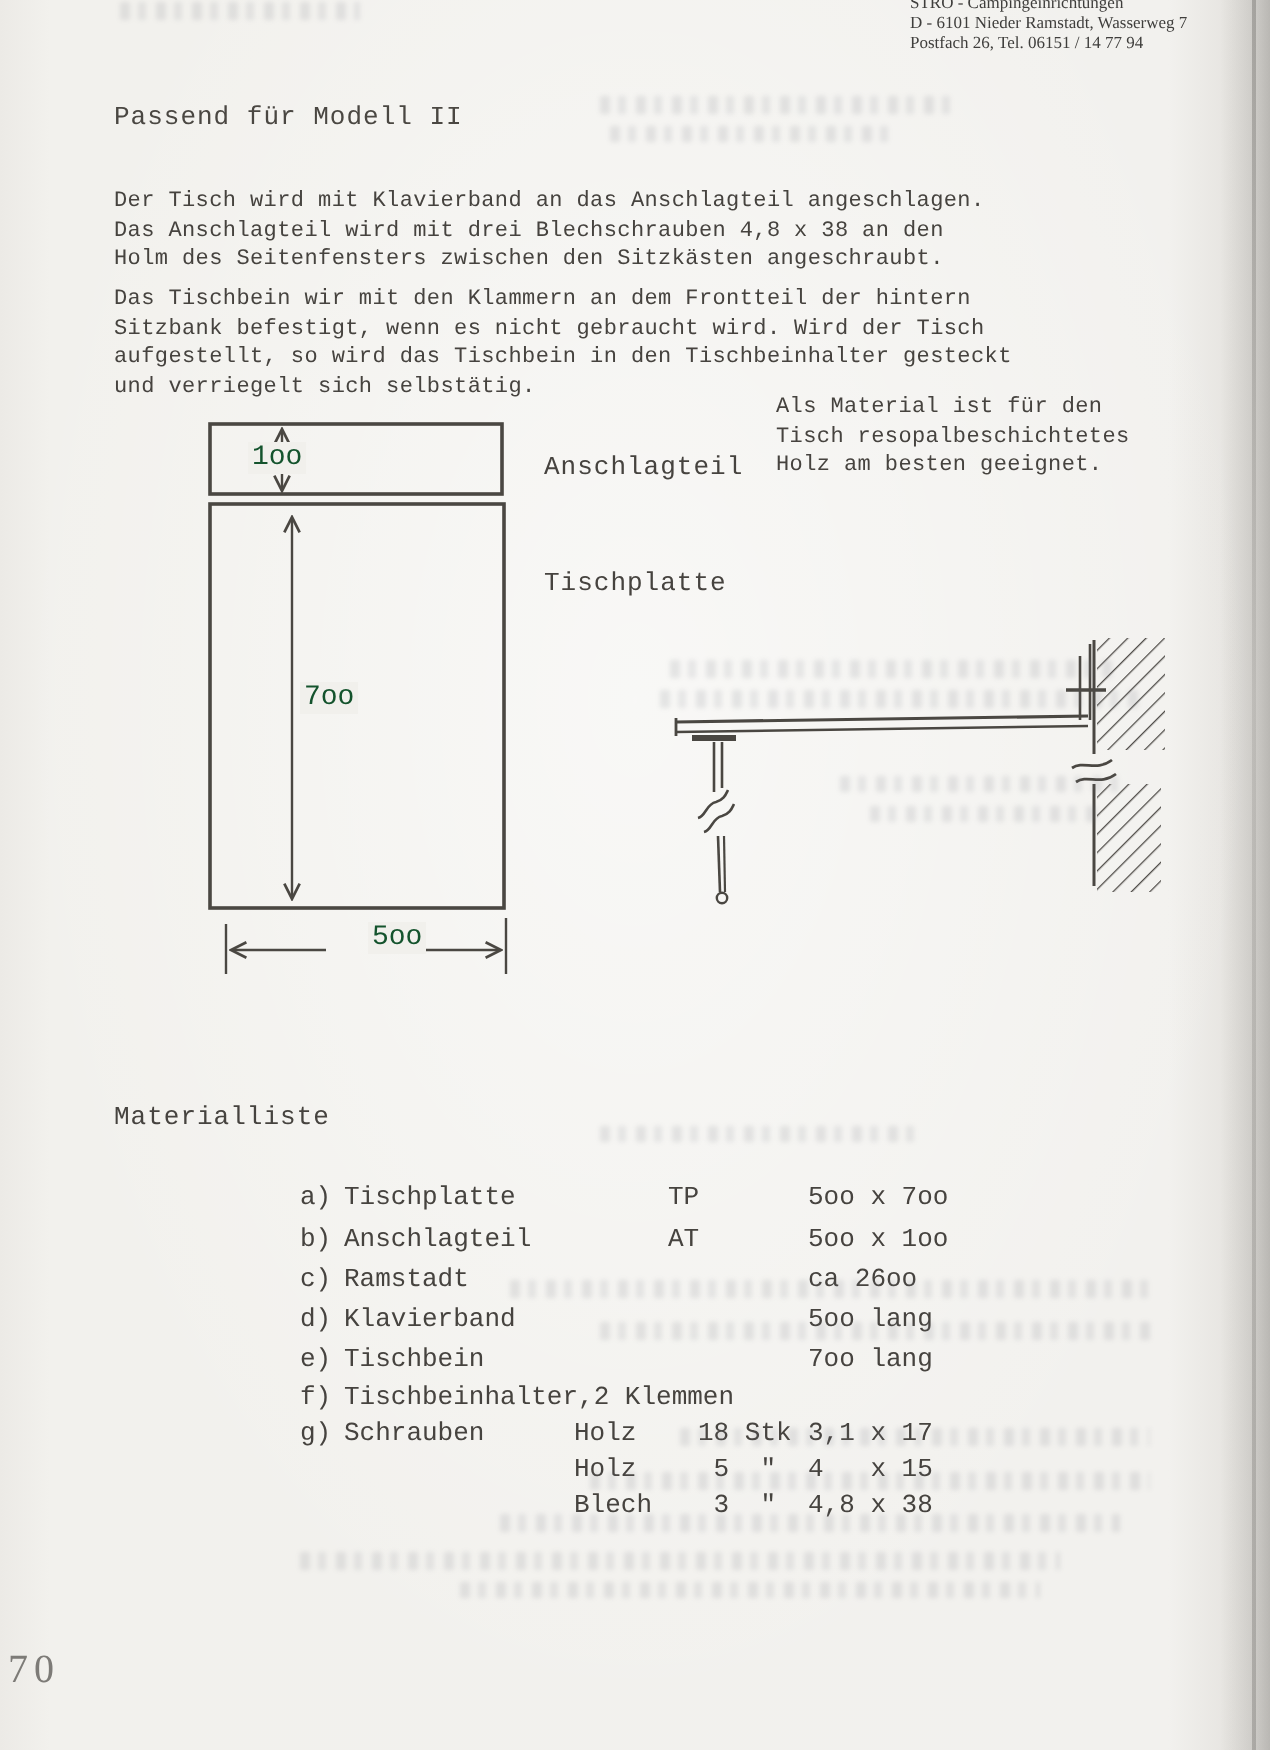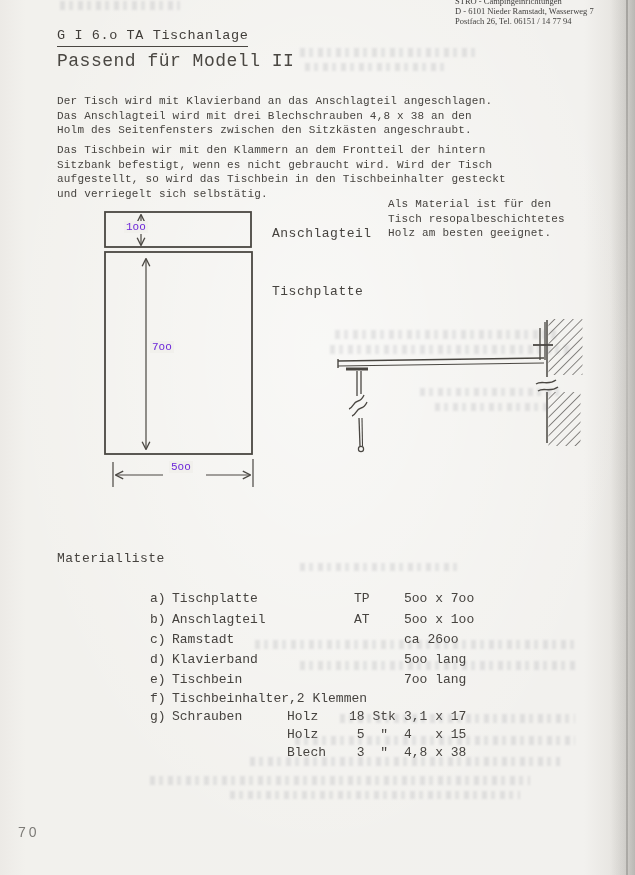--- a/index.html
+++ b/index.html
@@ -12,47 +12,46 @@
       #f1f0ec;
     font-family:"Liberation Mono","DejaVu Sans Mono",monospace;
     color:#46433f;
   }
   .abs{position:absolute;}
   .tw{font-size:11px;letter-spacing:.2px;line-height:14.6px;white-space:pre-line;}
   .letterhead{top:-4px;left:455px;width:180px;font-family:"Liberation Serif","DejaVu Serif",serif;
     font-size:8.5px;line-height:10px;color:#3f3e3c;white-space:nowrap;}
   .title{top:28px;left:57px;font-size:13.5px;letter-spacing:.6px;border-bottom:1.6px solid #4a4742;
     padding-bottom:3px;color:#403d39;}
-  .subtitle{top:51px;left:57px;font-size:18px;letter-spacing:.5px;color:#4a4742;}
-  .dimlabel{font-size:11px;color:#6d28d9;background:#f1f0ec;padding:0 2px;}
+  .subtitle{top:51px;left:57px;font-size:13px;letter-spacing:.5px;color:#4a4742;}
+  .dimlabel{font-size:14px;color:#14532d;background:#f1f0ec;padding:0 2px;}
   .plain{font-size:13px;color:#46433f;}
   .mat-row span{position:absolute;white-space:pre;font-size:13px;}
-  .c-letter{left:150px;} .c-name{left:172px;} .c-code{left:354px;}
+  .c-letter{left:150px;} .c-name{left:172px;} .c-code{left:334px;}
   .c-mat{left:287px;} .c-count{left:349px;} .c-spec{left:404px;}
-  .pagenum{left:18px;top:824px;font-size:14px;letter-spacing:3px;color:#7d7b77;
-    font-family:Liberation Sans, sans-serif;}
+  .pagenum{left:4px;top:824px;font-size:20px;letter-spacing:3px;color:#7d7b77;
+    font-family:Liberation Serif, serif;}
   .fold{left:626px;top:0;width:2px;height:875px;background:linear-gradient(180deg,rgba(90,88,84,.35),rgba(120,118,114,.18) 40%,rgba(90,88,84,.3));}
   .edgeshade{left:610px;top:0;width:25px;height:875px;
     background:linear-gradient(90deg,rgba(0,0,0,0),rgba(60,58,54,.12) 70%,rgba(60,58,54,.22));}
   .bleed{position:absolute;opacity:.14;filter:blur(1.2px);
     background:repeating-linear-gradient(90deg,#6a6d78 0 5px,transparent 5px 9px,#7a7d88 9px 13px,transparent 13px 18px);}
   svg{position:absolute;left:0;top:0;pointer-events:none;}
 </style>
 </head>
 <body>
 
 <div class="page">
 
   <div class="abs letterhead">
     <div>STRO - Campingeinrichtungen</div>
     <div>D - 6101  Nieder Ramstadt, Wasserweg 7</div>
     <div>Postfach 26, Tel. 06151 / 14 77 94</div>
   </div>
 
-  <div class="abs title">G I 6.o TA Tischanlage</div>
   <div class="abs subtitle">Passend für Modell II</div>
 
   <div class="abs tw" style="left:57px;top:94px;width:545px;">Der Tisch wird mit Klavierband an das Anschlagteil angeschlagen.
 Das Anschlagteil wird mit drei Blechschrauben 4,8 x 38 an den
 Holm des Seitenfensters zwischen den Sitzkästen angeschraubt.</div>
   <div class="abs tw" style="left:57px;top:143px;width:550px;">Das Tischbein wir mit den Klammern an dem Frontteil der hintern
 Sitzbank befestigt, wenn es nicht gebraucht wird. Wird der Tisch
 aufgestellt, so wird das Tischbein in den Tischbeinhalter gesteckt
 und verriegelt sich selbstätig.</div>
 
@@ -104,21 +103,21 @@
     <path d="M536,384 c6,-4 12,2 20,-4" fill="none" stroke="#4a4742" stroke-width="1.4"></path>
     <path d="M538,391 c6,-4 12,2 20,-4" fill="none" stroke="#4a4742" stroke-width="1.4"></path>
 
     <line x1="540" y1="328" x2="540" y2="360" stroke="#4a4742" stroke-width="1.3"></line>
     <line x1="545" y1="322" x2="545" y2="360" stroke="#4a4742" stroke-width="1.3"></line>
     <line x1="533" y1="345" x2="553" y2="345" stroke="#4a4742" stroke-width="1.8"></line>
   </svg>
 
   <div class="abs dimlabel" style="left:124px;top:221px;">1oo</div>
   <div class="abs dimlabel" style="left:126px;top:341px;margin-left:24px;">7oo</div>
-  <div class="abs dimlabel" style="left:169px;top:461px;">5oo</div>
+  <div class="abs dimlabel" style="left:184px;top:461px;">5oo</div>
   <div class="abs plain" style="left:272px;top:226px;letter-spacing:.5px;">Anschlagteil</div>
   <div class="abs plain" style="left:272px;top:284px;letter-spacing:.5px;">Tischplatte</div>
   <div class="abs tw" style="left:388px;top:197px;width:230px;">Als Material ist für den
 Tisch resopalbeschichtetes
 Holz am besten geeignet.</div>
 
 
   <div class="abs plain" style="left:57px;top:551px;letter-spacing:.5px;">Materialliste</div>
 
   <div class="abs mat-row" style="top:591px;">

